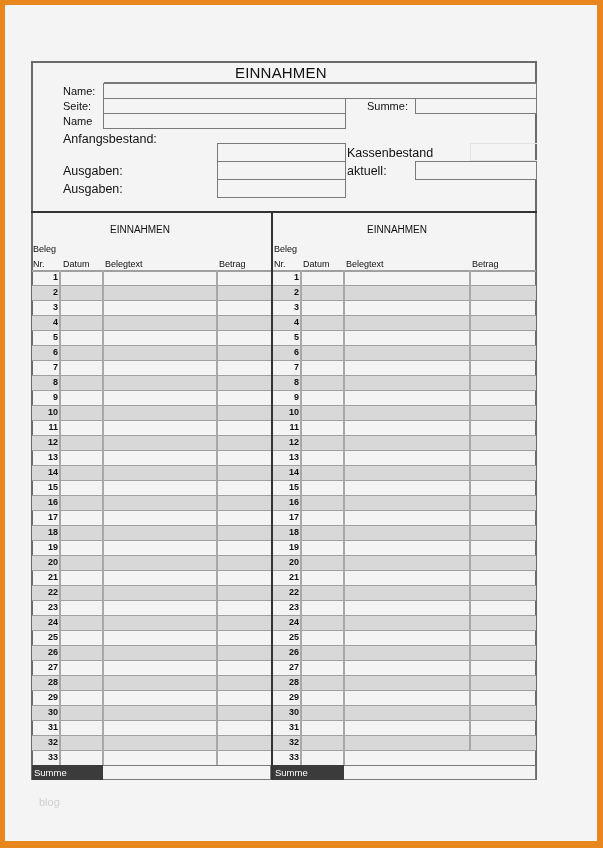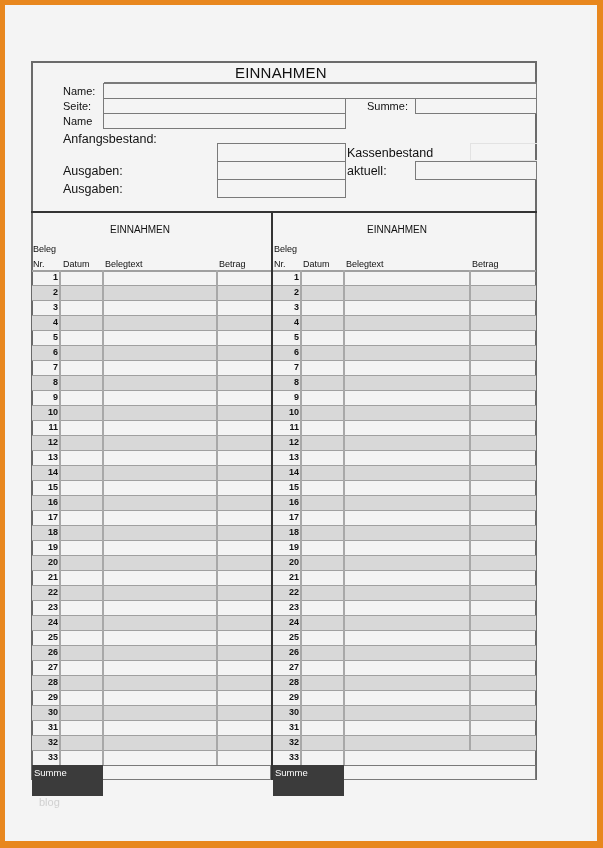--- a/index.html
+++ b/index.html
@@ -19,21 +19,21 @@
     .lbl { position: absolute; white-space: nowrap; }
     .hdr-small { font-size: 11px; }
     .hdr-mid { font-size: 12.5px; }
     .title { font-size: 15px; letter-spacing: 0.2px; }
     .sec-title { font-size: 10px; }
     .row { position: absolute; height: 15px; box-sizing: border-box; border-bottom: 1.5px solid #a0a0a0; }
     .row.shade { background: #d8d8d8; }
     .row .num { position: absolute; right: 0; top: 1px; font-size: 9px; font-weight: bold; }
     .vline { position: absolute; width: 1.5px; background: #a8a8a8; }
     .summe {
-      position: absolute; height: 31px; background: #3b3b3b; color: #fff;
+      position: absolute; height: 15px; background: #3b3b3b; color: #fff;
       font-size: 9.5px; padding-left: 2px; box-sizing: border-box; line-height: 15px;
     }
     .summe-box { position: absolute; height: 15px; box-sizing: border-box; border: 1.5px solid #7a7a7a; border-left: none; background: #f4f4f4; }
     .watermark { position: absolute; color: #d0d0d0; font-size: 11px; }
   </style>
 </head>
 <body>
 
 <div class="page">
 

